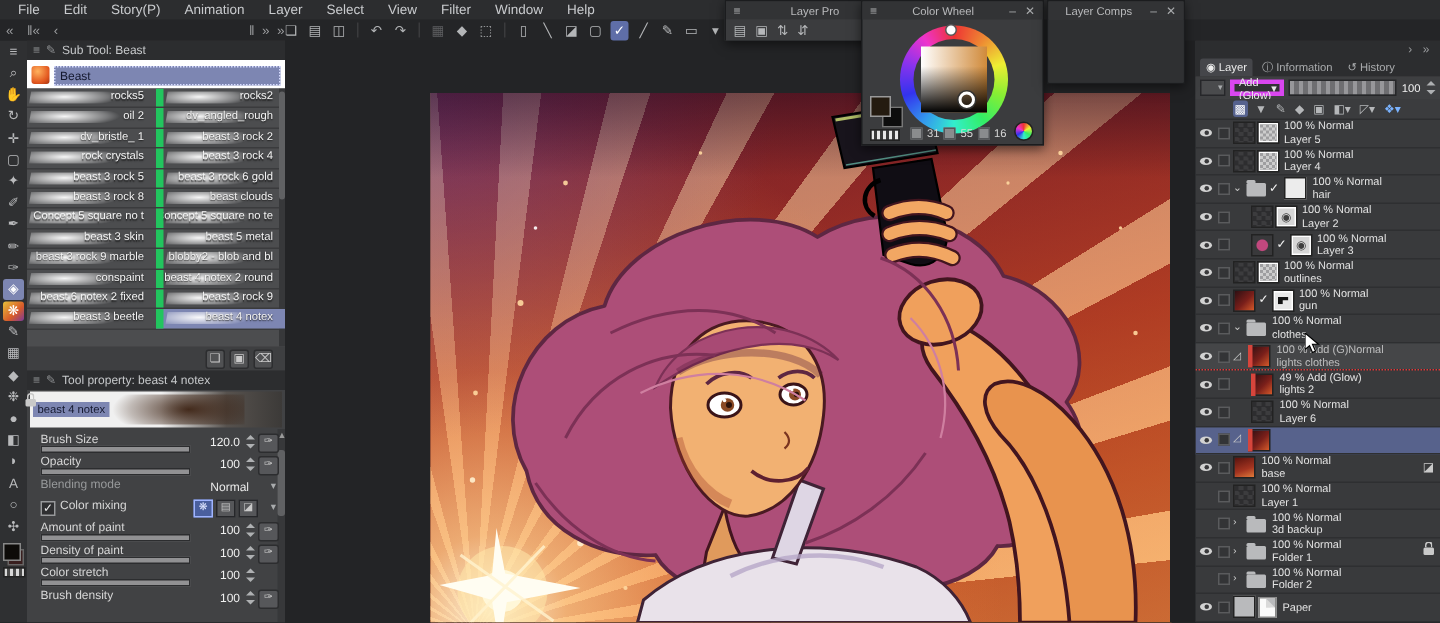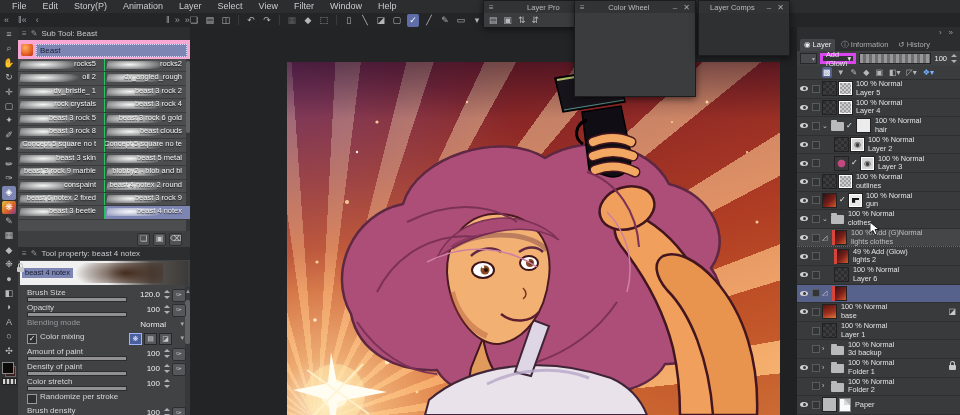--- a/index.html
+++ b/index.html
@@ -24,27 +24,27 @@
   .ti.colorful{background:linear-gradient(135deg,#e8c23a,#d85a2a 60%,#7a3a9a);color:#fff}
   .swatches{margin-top:3px;position:relative;width:14px;height:15px;flex:none}
   .sw-back{position:absolute;right:0;bottom:0;width:9px;height:9px;background:#3a2020;border:1px solid #666}
   .sw-front{position:absolute;left:0;top:0;width:10px;height:10px;background:#0d0b09;border:1px solid #888}
   .wave{width:13px;height:5px;flex:none;background:repeating-linear-gradient(90deg,#d8d8d8 0 2px,#4a4a4a 2px 4px);border:1px solid #222}
   
   .phead{height:13px;background:#2c2d2f;color:#c6c8ca;font-size:8px;display:flex;align-items:center;gap:4px;padding:0 4px;flex:none}
   .phead .hic{color:#8f9193;font-size:8px}
   
   .subtool{position:absolute;top:27px;left:18px;width:172px;height:220px;background:#3e3f41;z-index:3;display:flex;flex-direction:column;box-sizing:border-box}
-  .group-row{height:16px;display:flex;align-items:center;gap:3px;padding:2px 3px 1px 3px;background:#f9a8d4;flex:none}
+  .group-row{height:16px;display:flex;align-items:center;gap:3px;padding:2px 3px 1px 3px;background:#ffffff;flex:none}
   .group-icon{width:12px;height:12px;border-radius:2px;background:radial-gradient(circle at 35% 30%,#ffb25e,#e2571f 65%,#a33312);flex:none}
   .group-label{flex:1;height:11px;background:var(--accent,#7e87b4);border:1px dotted #d7dcff;color:#14182e;font-size:8px;padding:0 3px;display:flex;align-items:center}
   .blist{flex:1;overflow:hidden;position:relative;background:#4c4d4f}
   .brow{display:flex;height:13.4px;border-bottom:1px solid #3a3b3d;box-sizing:border-box}
   .bcell{width:50%;position:relative;display:flex;align-items:flex-start;justify-content:flex-end;padding-right:8px;overflow:hidden;box-sizing:border-box}
-  .bcell+.bcell{border-left:1px solid #22c55e}
+  .bcell+.bcell{border-left:5px solid #22c55e}
   .bcell .stroke{position:absolute;left:2px;top:2px;right:2px;bottom:2px;background:radial-gradient(60% 110% at 28% 45%,rgba(255,255,255,.95),rgba(255,255,255,.25) 58%,transparent 75%);transform:skewX(-10deg)}
   .bcell span{position:relative;font-size:7.5px;color:#f4f4f4;text-shadow:0 1px 1px #1b1b1b;white-space:nowrap}
   .bcell.sel{background:var(--accent,#7d86b2)}
   .vsb{position:absolute;right:0;top:0;bottom:0;width:4px;background:#37383a}
   .vsb i{position:absolute;left:0;right:0;top:2px;height:42%;background:#606163;border-radius:2px}
   .bfoot{height:16px;background:#3e3f41;display:flex;align-items:center;justify-content:flex-end;gap:3px;padding-right:8px;flex:none}
   .fbtn{width:11px;height:11px;border:1px solid #2c2d2f;background:#515254;color:#c9c9c9;font-size:8px;line-height:10px;text-align:center;border-radius:2px}
   
   .toolprop{position:absolute;top:247px;left:18px;width:172px;bottom:0;background:#414244;z-index:3;display:flex;flex-direction:column;box-sizing:border-box}
   .preview{height:24px;margin:1px 2px;position:relative;background:linear-gradient(90deg,#f0f0f0 0 52%,#57524e 78%,#3c3a38 100%);flex:none}
@@ -473,24 +473,20 @@
       <div class="prow">
         <span class="plabel">Color stretch</span>
         <span class="pslider"></span>
         <span class="pval">100</span>
         <span class="pspin">
           <b></b>
           <i></i>
         </span>
       </div>
       <div class="prow">
-        <span class="cb"></span>
-        <span class="plabel">Randomize per stroke</span>
-      </div>
-      <div class="prow">
         <span class="plabel">Brush density</span>
         <span class="pval">100</span>
         <span class="pspin">
           <b></b>
           <i></i>
         </span>
         <span class="pbtn">✑</span>
       </div>
     </div>
 </div>
@@ -897,20 +893,40 @@
     </div>
 </div>
 
 <div class="fpanel colorwheel">
   <div class="fhead">
     <span class="fb">≡</span>
     <span class="ft">Color Wheel</span>
     <span class="fb">–</span>
     <span class="fb">✕</span>
   </div>
+  <div class="cwbody">
+    <div class="ring"></div>
+    <div class="ringdot"></div>
+    <div class="sv"></div>
+    <div class="svdot"></div>
+    <div class="cwsw">
+      <span class="a"></span>
+      <span class="b"></span>
+    </div>
+    <div class="cwwave"></div>
+    <div class="cwvals">
+        <span class="sq"></span>
+        <span>31</span>
+        <span class="sq"></span>
+        <span>55</span>
+        <span class="sq"></span>
+        <span>16</span>
+      </div>
+    <div class="cwbtn"></div>
+  </div>
 </div>
 
 <div class="fpanel layercomps">
   <div class="fhead">
     <span class="ft">Layer Comps</span>
     <span class="fb">–</span>
     <span class="fb">✕</span>
   </div>
   <div class="lcbody"></div>
 </div>

